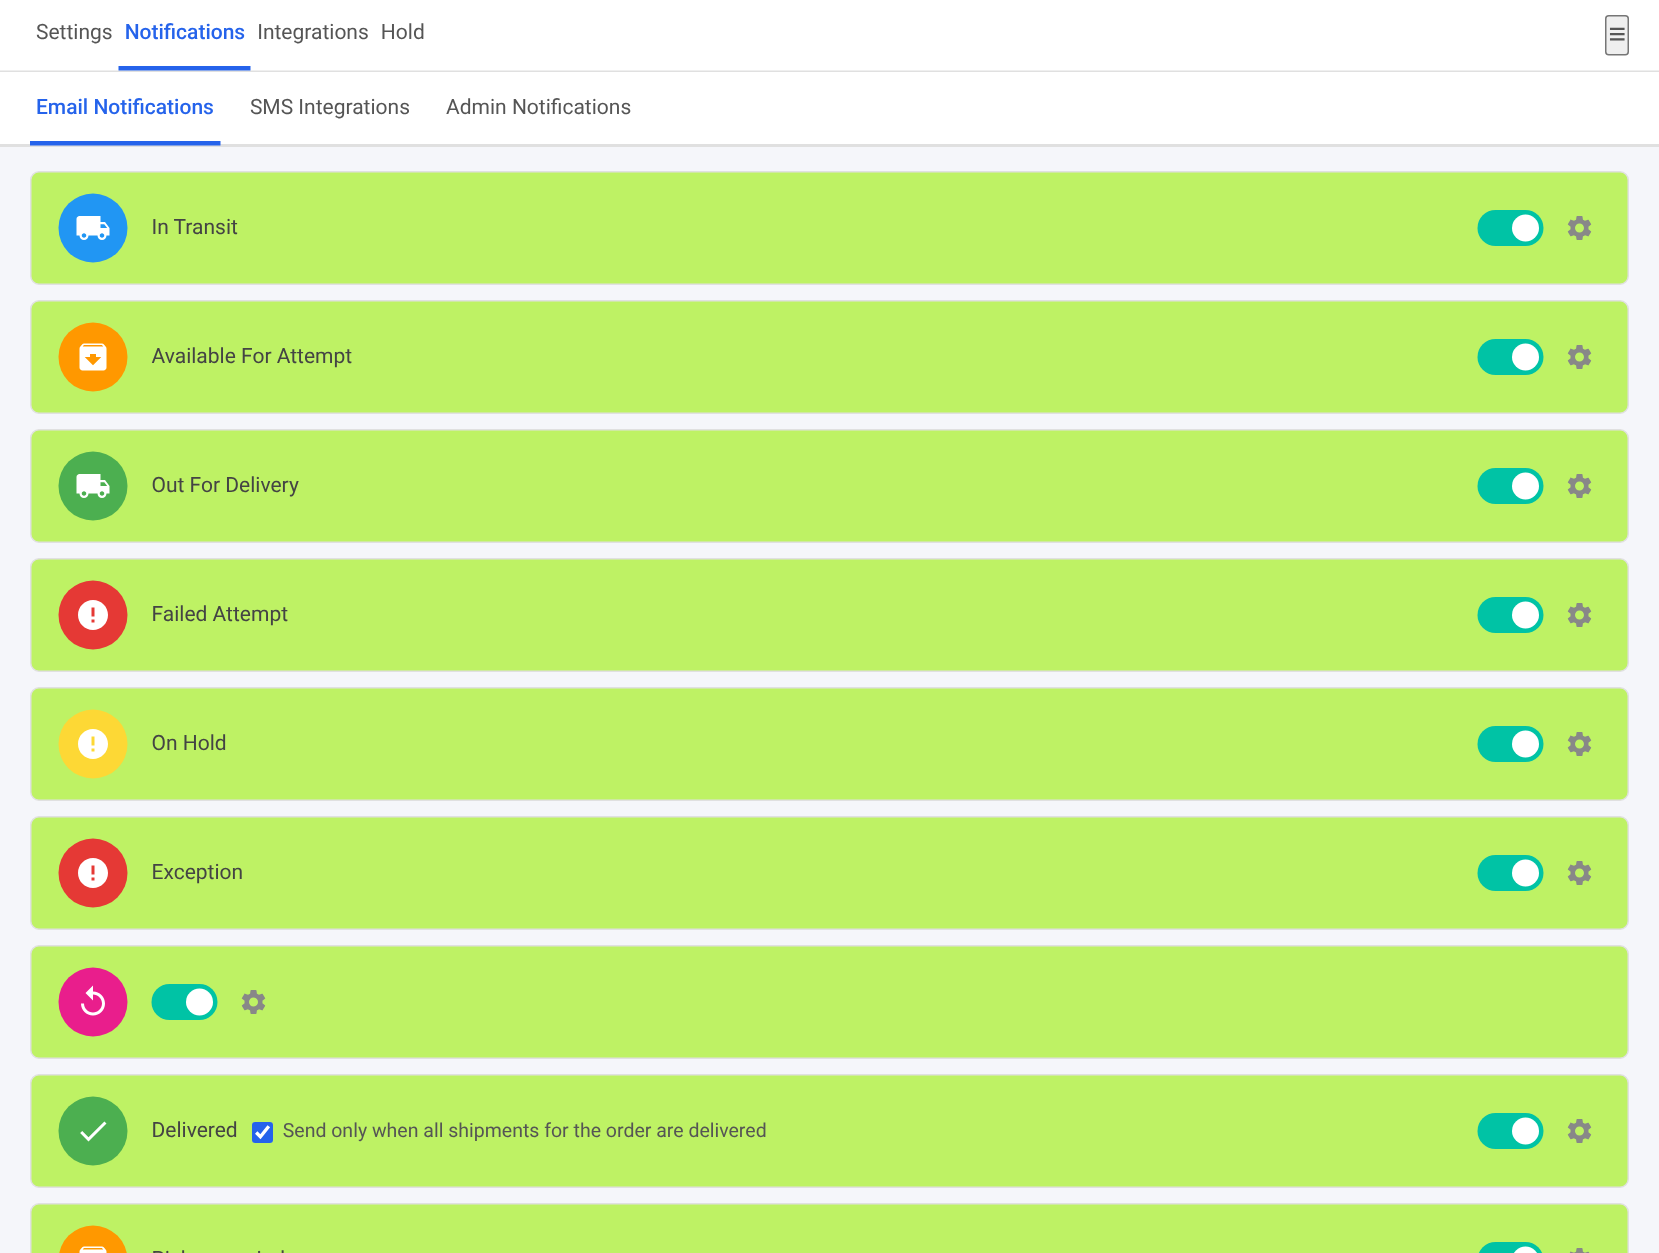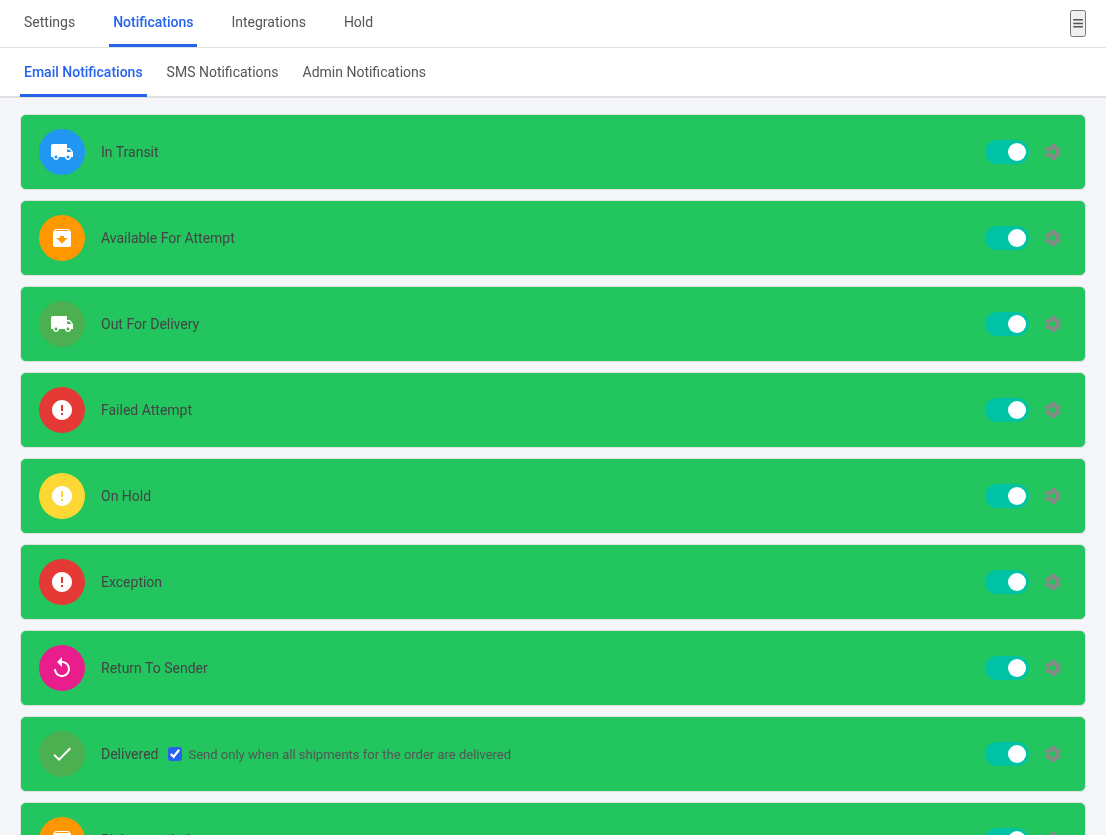--- a/index.html
+++ b/index.html
@@ -8,21 +8,20 @@
     .top-nav {
       background: #fff;
       border-bottom: 1px solid #e0e0e0;
       display: flex;
       align-items: center;
       padding: 0 20px;
       height: 48px;
     }
     .top-nav-tabs {
       display: flex;
-      gap: 30px;
       flex: 1;
     }
     .top-nav-tab {
       padding: 14px 4px;
       cursor: pointer;
       color: #555;
       font-size: 14px;
       border-bottom: 3px solid transparent;
       text-decoration: none;
     }
@@ -63,21 +62,21 @@
     }
 
     .content {
       padding: 16px 20px;
       display: flex;
       flex-direction: column;
       gap: 10px;
     }
 
     .notification-row {
-      background: #22c55e;
+      background: #bef264;
       border: 1px solid #e0e0e0;
       border-radius: 6px;
       display: flex;
       align-items: center;
       padding: 14px 18px;
       gap: 16px;
     }
 
     .icon-circle {
       width: 46px;
@@ -99,21 +98,21 @@
       align-items: center;
       gap: 10px;
     }
 
     .row-label strong {
       font-weight: 400;
     }
 
     .delivered-checkbox {
       display: flex;
-      align-items: center;
+      align-items: flex-end;
       gap: 6px;
       font-size: 13px;
       color: #555;
     }
     .delivered-checkbox input[type="checkbox"] {
       accent-color: #2563eb;
       width: 14px;
       height: 14px;
     }
 
@@ -176,21 +175,21 @@
     <a class="top-nav-tab">Settings</a>
     <a class="top-nav-tab active">Notifications</a>
     <a class="top-nav-tab">Integrations</a>
     <a class="top-nav-tab">Hold</a>
   </div>
   <button class="hamburger-icon">≡</button>
 </nav>
 
 <nav class="sub-nav">
   <a class="sub-nav-tab active">Email Notifications</a>
-  <a class="sub-nav-tab">SMS Notifications</a>
+  <a class="sub-nav-tab">SMS Integrations</a>
   <a class="sub-nav-tab">Admin Notifications</a>
 </nav>
 
 <div class="content" id="notifications-container">
 <div class="notification-row">
       <div class="icon-circle" style="background: rgb(33, 150, 243);">
         <svg width="24" height="24" viewBox="0 0 24 24" fill="white">
           <path d="M20 8h-3V4H3c-1.1 0-2 .9-2 2v11h2c0 1.66 1.34 3 3 3s3-1.34 3-3h6c0 1.66 1.34 3 3 3s3-1.34 3-3h2v-5l-3-4zM6 18.5c-.83 0-1.5-.67-1.5-1.5s.67-1.5 1.5-1.5 1.5.67 1.5 1.5-.67 1.5-1.5 1.5zm13.5-9l1.96 2.5H17V9.5h2.5zm-1.5 9c-.83 0-1.5-.67-1.5-1.5s.67-1.5 1.5-1.5 1.5.67 1.5 1.5-.67 1.5-1.5 1.5z"></path>
         </svg>
       </div>
@@ -294,23 +293,20 @@
             <path d="M19.14 12.94c.04-.3.06-.61.06-.94s-.02-.64-.07-.94l2.03-1.58c.18-.14.23-.41.12-.61l-1.92-3.32c-.12-.22-.37-.29-.59-.22l-2.39.96c-.5-.38-1.03-.7-1.62-.94l-.36-2.54c-.04-.24-.24-.41-.48-.41h-3.84c-.24 0-.43.17-.47.41l-.36 2.54c-.59.24-1.13.57-1.62.94l-2.39-.96c-.22-.08-.47 0-.59.22L2.74 8.87c-.12.21-.08.47.12.61l2.03 1.58c-.05.3-.09.63-.09.94s.02.64.07.94l-2.03 1.58c-.18.14-.23.41-.12.61l1.92 3.32c.12.22.37.29.59.22l2.39-.96c.5.38 1.03.7 1.62.94l.36 2.54c.05.24.24.41.48.41h3.84c.24 0 .44-.17.47-.41l.36-2.54c.59-.24 1.13-.56 1.62-.94l2.39.96c.22.08.47 0 .59-.22l1.92-3.32c.12-.22.07-.47-.12-.61l-2.01-1.58zM12 15.6c-1.98 0-3.6-1.62-3.6-3.6s1.62-3.6 3.6-3.6 3.6 1.62 3.6 3.6-1.62 3.6-3.6 3.6z"></path>
           </svg>
         </button>
       </div>
     </div>
     <div class="notification-row">
       <div class="icon-circle" style="background: rgb(233, 30, 140);">
         <svg width="24" height="24" viewBox="0 0 24 24" fill="white">
           <path d="M12 5V1L7 6l5 5V7c3.31 0 6 2.69 6 6s-2.69 6-6 6-6-2.69-6-6H4c0 4.42 3.58 8 8 8s8-3.58 8-8-3.58-8-8-8z"></path>
         </svg>
-      </div>
-      <div class="row-label">
-        <span>Return To Sender</span>
       </div>
       <div class="row-controls">
         <label class="toggle-switch"><input type="checkbox" checked="" style=""><span class="toggle-slider"></span></label>
         <button class="gear-btn">
           <svg width="20" height="20" viewBox="0 0 24 24" fill="currentColor">
             <path d="M19.14 12.94c.04-.3.06-.61.06-.94s-.02-.64-.07-.94l2.03-1.58c.18-.14.23-.41.12-.61l-1.92-3.32c-.12-.22-.37-.29-.59-.22l-2.39.96c-.5-.38-1.03-.7-1.62-.94l-.36-2.54c-.04-.24-.24-.41-.48-.41h-3.84c-.24 0-.43.17-.47.41l-.36 2.54c-.59.24-1.13.57-1.62.94l-2.39-.96c-.22-.08-.47 0-.59.22L2.74 8.87c-.12.21-.08.47.12.61l2.03 1.58c-.05.3-.09.63-.09.94s.02.64.07.94l-2.03 1.58c-.18.14-.23.41-.12.61l1.92 3.32c.12.22.37.29.59.22l2.39-.96c.5.38 1.03.7 1.62.94l.36 2.54c.05.24.24.41.48.41h3.84c.24 0 .44-.17.47-.41l.36-2.54c.59-.24 1.13-.56 1.62-.94l2.39.96c.22.08.47 0 .59-.22l1.92-3.32c.12-.22.07-.47-.12-.61l-2.01-1.58zM12 15.6c-1.98 0-3.6-1.62-3.6-3.6s1.62-3.6 3.6-3.6 3.6 1.62 3.6 3.6-1.62 3.6-3.6 3.6z"></path>
           </svg>
         </button>
       </div>
     </div>

